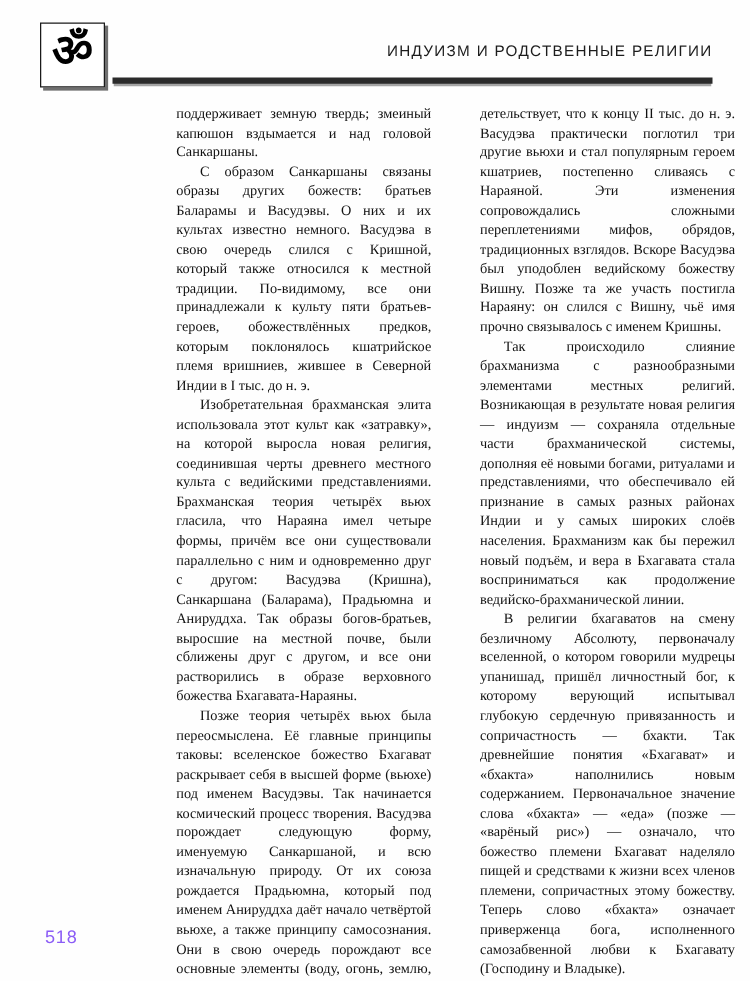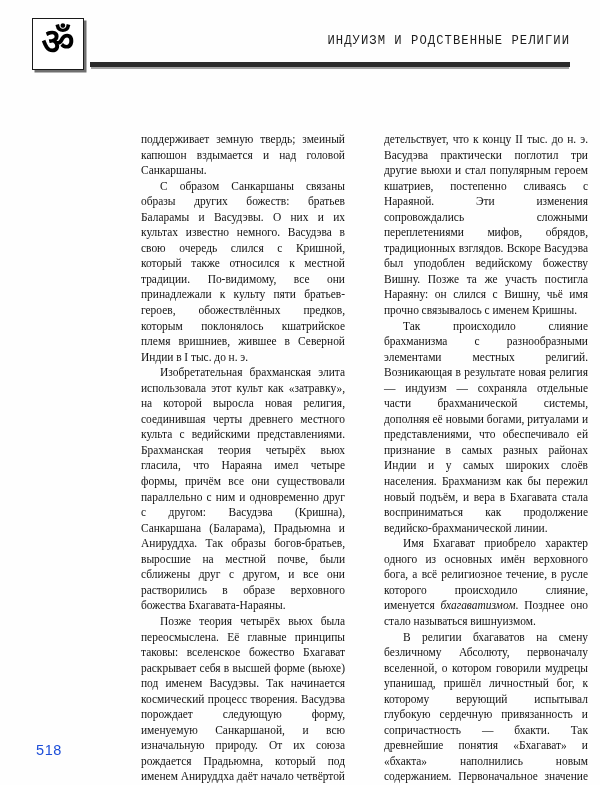--- a/index.html
+++ b/index.html
@@ -64,37 +64,36 @@
     top: 44px;
     right: 0;
     height: 5px;
     background: #2b2b2b;
     box-shadow: 0 3px 0 -1px rgba(90,90,90,0.55);
   }
   .head-title {
     position: absolute;
     right: 0;
     top: 16px;
-    font-family: Liberation Mono, monospace;
+    font-family: Liberation Sans, sans-serif;
     font-size: 12.2px;
     letter-spacing: 1.05px;
     color: #1c1c1c;
     text-transform: uppercase;
     white-space: nowrap;
     padding-left: 12px;
   }
 
   
   .body-area {
     position: absolute;
     left: 141px;
     top: 84px;
     width: 430px;
     height: 640px;
-    margin-top: 48px;
   }
   .col {
     position: absolute;
     top: 0;
     width: 204px;
     height: 640px;
   }
   .col-left  { left: 0; }
   .col-right { left: 243px; }
 
@@ -112,21 +111,21 @@
   .col p + p { margin-top: 0; }
   .col i, .col em { font-style: italic; }
 
   
   .folio {
     position: absolute;
     left: 36px;
     bottom: 27px;
     font-family: "Liberation Sans", "DejaVu Sans", sans-serif;
     font-size: 14.5px;
-    color: #1d4ed8;
+    color: #8b5cf6;
     letter-spacing: 0.6px;
   }
 </style>
 </head>
 <body>
 
 <div class="page">
 
   <div class="running-head">
     <div class="om-badge">
@@ -141,20 +140,19 @@
       <p class="no-indent">поддерживает земную твердь; змеиный капюшон вздымается и над головой Санкаршаны.</p>
       <p>С образом Санкаршаны связаны образы других божеств: братьев Баларамы и Васудэвы. О них и их культах известно немного. Васудэва в свою очередь слился с Кришной, который также относился к местной традиции. По-видимому, все они принадлежали к культу пяти братьев-героев, обожествлённых предков, которым поклонялось кшатрийское племя вришниев, жившее в Северной Индии в I тыс. до н. э.</p>
       <p>Изобретательная брахманская элита использовала этот культ как «затравку», на которой выросла новая религия, соединившая черты древнего местного культа с ведийскими представлениями. Брахманская теория четырёх вьюх гласила, что Нараяна имел четыре формы, причём все они существовали параллельно с ним и одновременно друг с другом: Васудэва (Кришна), Санкаршана (Баларама), Прадьюмна и Анируддха. Так образы богов-братьев, выросшие на местной почве, были сближены друг с другом, и все они растворились в образе верховного божества Бхагавата-Нараяны.</p>
       <p>Позже теория четырёх вьюх была переосмыслена. Её главные принципы таковы: вселенское божество Бхагават раскрывает себя в высшей форме (вьюхе) под именем Васудэвы. Так начинается космический процесс творения. Васудэва порождает следующую форму, именуемую Санкаршаной, и всю изначальную природу. От их союза рождается Прадьюмна, который под именем Анируддха даёт начало четвёртой вьюхе, а также принципу самосознания. Они в свою очередь порождают все основные элементы (воду, огонь, землю, воздух и эфир) и Брахму, который творит из этих элементов землю, светила и все живые существа.</p>
 
     </div>
 
     <div class="col col-right">
       <p class="no-indent">детельствует, что к концу II тыс. до н. э. Васудэва практически поглотил три другие вьюхи и стал популярным героем кшатриев, постепенно сливаясь с Нараяной. Эти изменения сопровождались сложными переплетениями мифов, обрядов, традиционных взглядов. Вскоре Васудэва был уподоблен ведийскому божеству Вишну. Позже та же участь постигла Нараяну: он слился с Вишну, чьё имя прочно связывалось с именем Кришны.</p>
       <p>Так происходило слияние брахманизма с разнообразными элементами местных религий. Возникающая в результате новая религия — индуизм — сохраняла отдельные части брахманической системы, дополняя её новыми богами, ритуалами и представлениями, что обеспечивало ей признание в самых разных районах Индии и у самых широких слоёв населения. Брахманизм как бы пережил новый подъём, и вера в Бхагавата стала восприниматься как продолжение ведийско-брахманической линии.</p>
-      <p><span>Имя Бхагават приобрело характер одного из основных имён верховного бога, а всё религиозное течение, в русле которого происходило слияние, именуется </span><i>бхагаватизмом</i><span>. Позднее оно стало называться вишнуизмом.</span></p>
       <p>В религии бхагаватов на смену безличному Абсолюту, первоначалу вселенной, о котором говорили мудрецы упанишад, пришёл личностный бог, к которому верующий испытывал глубокую сердечную привязанность и сопричастность — бхакти. Так древнейшие понятия «Бхагават» и «бхакта» наполнились новым содержанием. Первоначальное значение слова «бхакта» — «еда» (позже — «варёный рис») — означало, что божество племени Бхагават наделяло пищей и средствами к жизни всех членов племени, сопричастных этому божеству. Теперь слово «бхакта» означает приверженца бога, исполненного самозабвенной любви к Бхагавату (Господину и Владыке).</p>
     </div>
   </div>
 
   <div class="folio">518</div>
 
 </div>
 
 </body></html>

